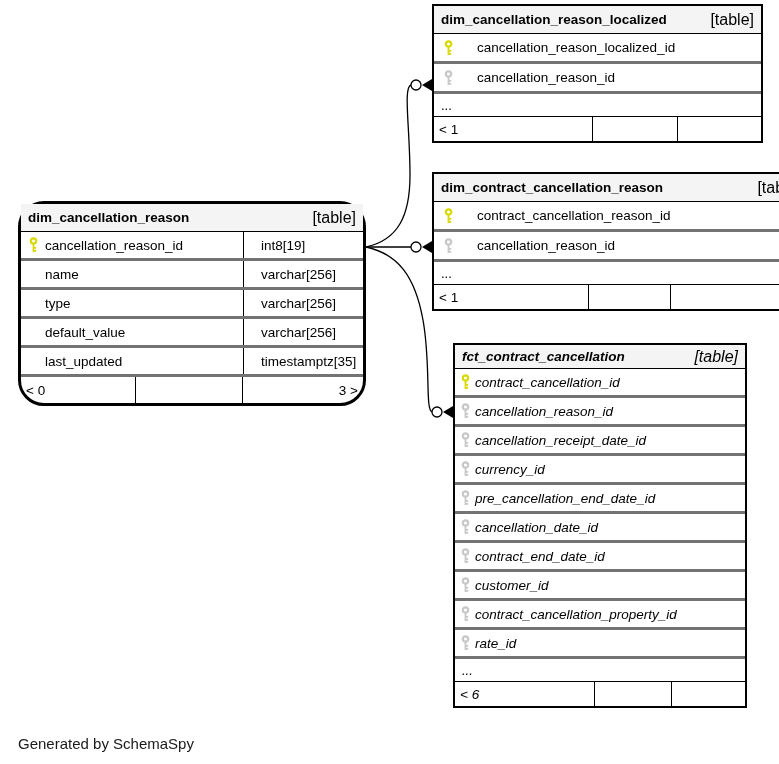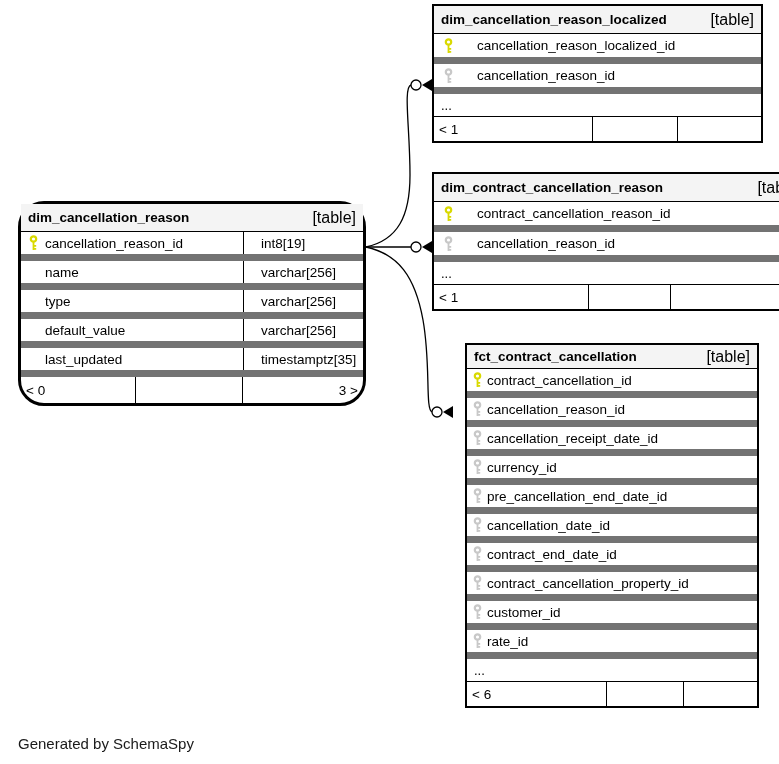--- a/index.html
+++ b/index.html
@@ -20,21 +20,21 @@
   .ehead {
     height:28px; background:#f4f4f4; border-bottom:1px solid #000;
     display:flex; align-items:center; justify-content:space-between;
     padding:0 7px; box-sizing:border-box;
   }
   #t-fact .ehead { height:24px; }
   .ename { font-weight:bold; font-size:13.5px; white-space:nowrap; }
   .ebadge { font-size:16px; margin-left:10px; white-space:nowrap; }
 
   .erow {
-    height:30px; border-bottom:7px solid #737373;
+    height:30px; border-bottom:3px solid #737373;
     display:flex; align-items:center; box-sizing:border-box;
     font-size:13.5px; white-space:nowrap;
   }
   #t-main .erow, #t-fact .erow { height:29px; }
 
   .kwrap { width:12px; display:inline-flex; justify-content:center; flex:0 0 12px; }
   .pk { color:#d9d900; }
   .fk { color:#c8c8c8; }
 
   #t-localized .kwrap, #t-contract-reason .kwrap { margin-left:8px; }
@@ -198,21 +198,21 @@
     </div>
     <div class="ctype">timestamptz[35]</div>
   </div>
   <div class="efoot">
     <span class="fcell" style="width:115px;">&lt; 0</span>
     <span class="fcell" style="width:107px;"></span>
     <span class="fcell right">3 &gt;</span>
   </div>
 </div>
 
-<div class="entity" id="t-fact" style="left:465px; top:343px; width:294px;">
+<div class="entity" id="t-fact" style="left:453px; top:343px; width:294px;font-style:italic;">
   <div class="ehead">
     <span class="ename">fct_contract_cancellation</span>
     <span class="ebadge">[table]</span>
   </div>
   <div class="erow">
     <span class="kwrap pk">
         <svg width="11" height="16" viewBox="0 0 11 16">
           <circle cx="5.5" cy="4" r="2.7" fill="none" stroke="currentColor" stroke-width="2.2"></circle>
           <path d="M5.5 6.8 L5.5 15 M5.5 10.8 L8.2 10.8 M5.5 13.8 L8.2 13.8" stroke="currentColor" stroke-width="1.8"></path>
         </svg>
@@ -273,30 +273,30 @@
       </span>
     <span class="cname">contract_end_date_id</span>
   </div>
   <div class="erow">
     <span class="kwrap fk">
         <svg width="11" height="16" viewBox="0 0 11 16">
           <circle cx="5.5" cy="4" r="2.7" fill="none" stroke="currentColor" stroke-width="2.2"></circle>
           <path d="M5.5 6.8 L5.5 15 M5.5 10.8 L8.2 10.8 M5.5 13.8 L8.2 13.8" stroke="currentColor" stroke-width="1.8"></path>
         </svg>
       </span>
+    <span class="cname">customer_id</span>
+  </div>
+  <div class="erow">
+    <span class="kwrap fk">
+        <svg width="11" height="16" viewBox="0 0 11 16">
+          <circle cx="5.5" cy="4" r="2.7" fill="none" stroke="currentColor" stroke-width="2.2"></circle>
+          <path d="M5.5 6.8 L5.5 15 M5.5 10.8 L8.2 10.8 M5.5 13.8 L8.2 13.8" stroke="currentColor" stroke-width="1.8"></path>
+        </svg>
+      </span>
     <span class="cname">contract_cancellation_property_id</span>
-  </div>
-  <div class="erow">
-    <span class="kwrap fk">
-        <svg width="11" height="16" viewBox="0 0 11 16">
-          <circle cx="5.5" cy="4" r="2.7" fill="none" stroke="currentColor" stroke-width="2.2"></circle>
-          <path d="M5.5 6.8 L5.5 15 M5.5 10.8 L8.2 10.8 M5.5 13.8 L8.2 13.8" stroke="currentColor" stroke-width="1.8"></path>
-        </svg>
-      </span>
-    <span class="cname">customer_id</span>
   </div>
   <div class="erow">
     <span class="kwrap fk">
         <svg width="11" height="16" viewBox="0 0 11 16">
           <circle cx="5.5" cy="4" r="2.7" fill="none" stroke="currentColor" stroke-width="2.2"></circle>
           <path d="M5.5 6.8 L5.5 15 M5.5 10.8 L8.2 10.8 M5.5 13.8 L8.2 13.8" stroke="currentColor" stroke-width="1.8"></path>
         </svg>
       </span>
     <span class="cname">rate_id</span>
   </div>

